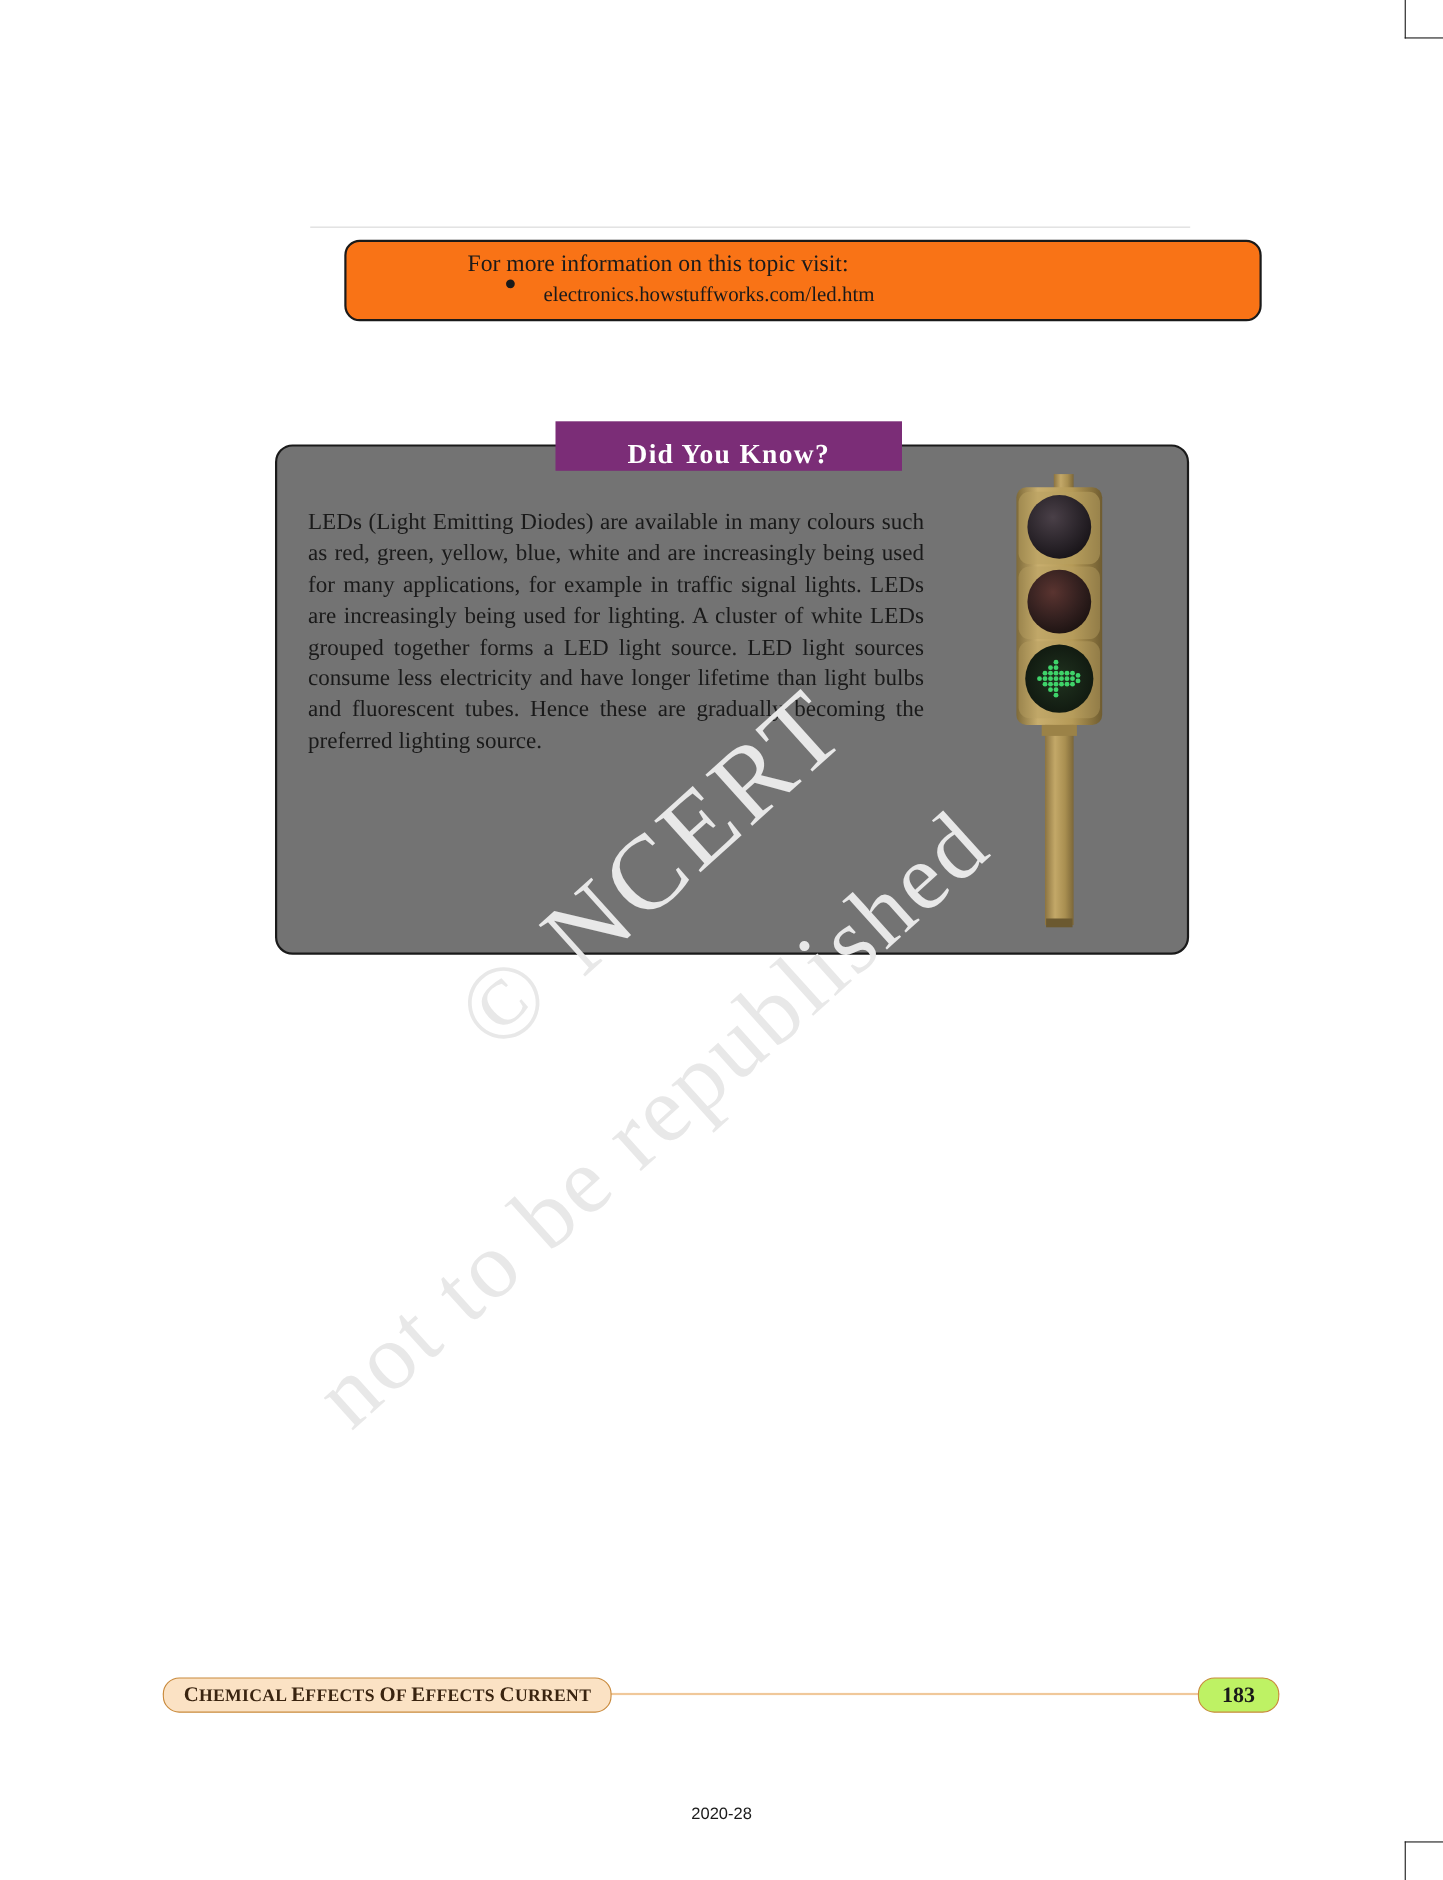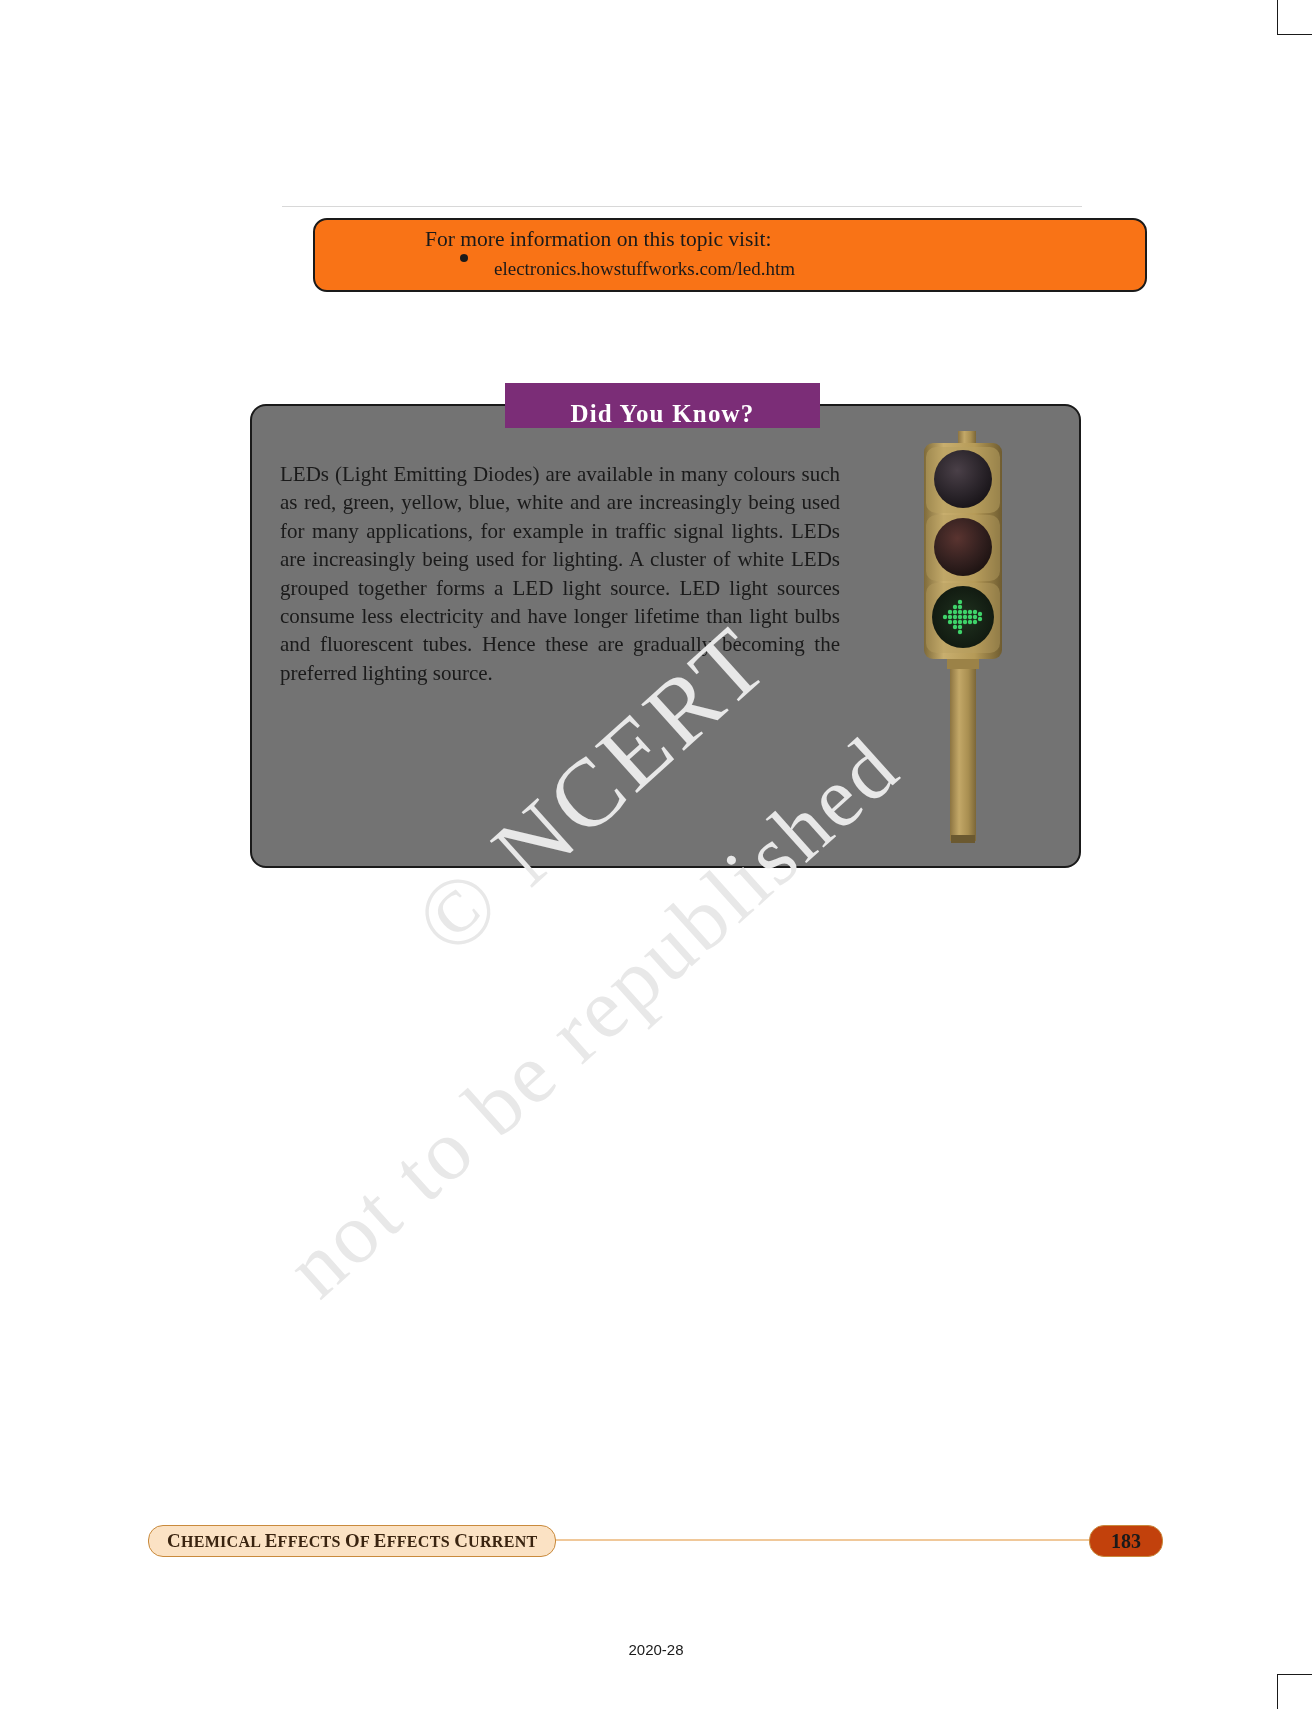--- a/index.html
+++ b/index.html
@@ -214,21 +214,21 @@
     white-space: nowrap;
   }
   .footer-page {
     position: absolute;
     right: 0;
     top: 0;
     width: 72px;
     height: 30px;
     border: 1.5px solid #c98a3c;
     border-radius: 15px;
-    background: #c2410c;
+    background: #bef264;
     display: flex;
     align-items: center;
     justify-content: center;
   }
   .footer-page-text {
     font-family: "Liberation Serif", serif;
     font-weight: bold;
     font-size: 20px;
     color: #1a1a1a;
   }

